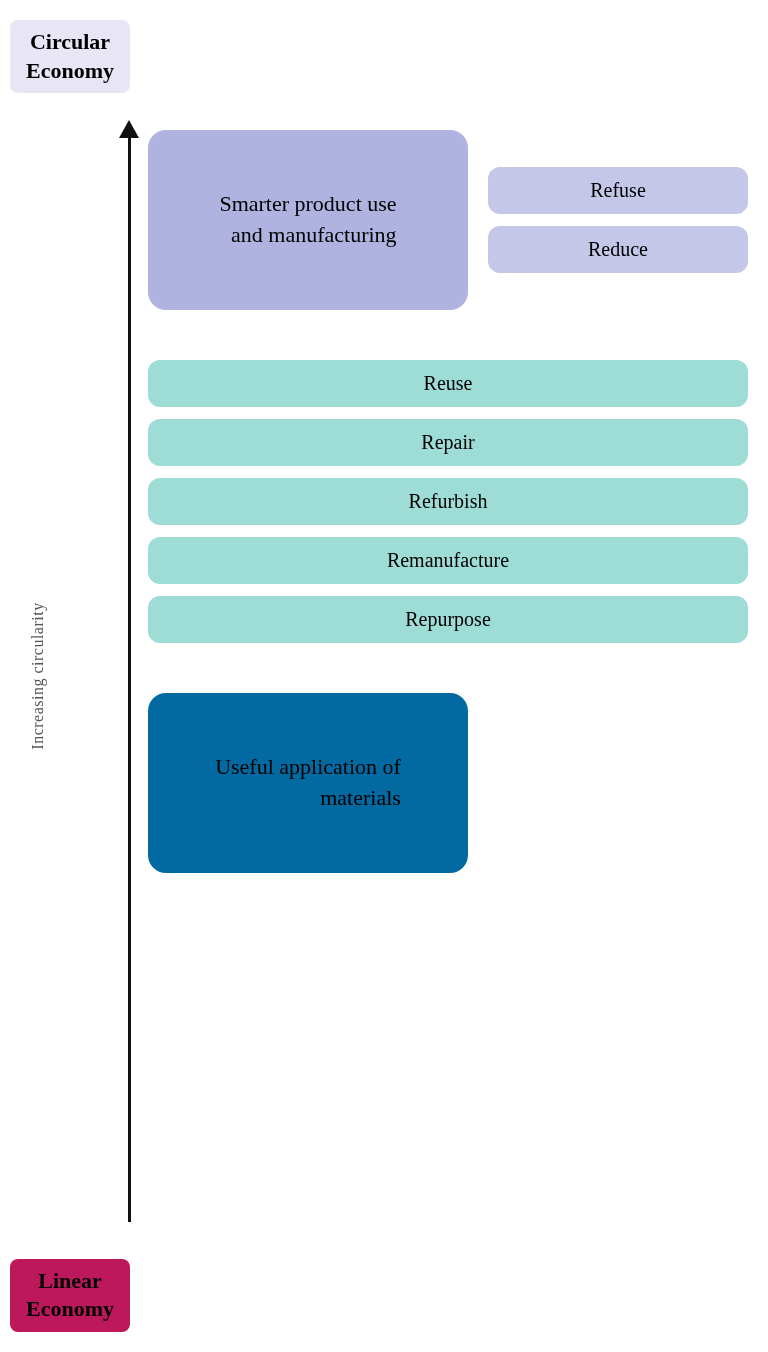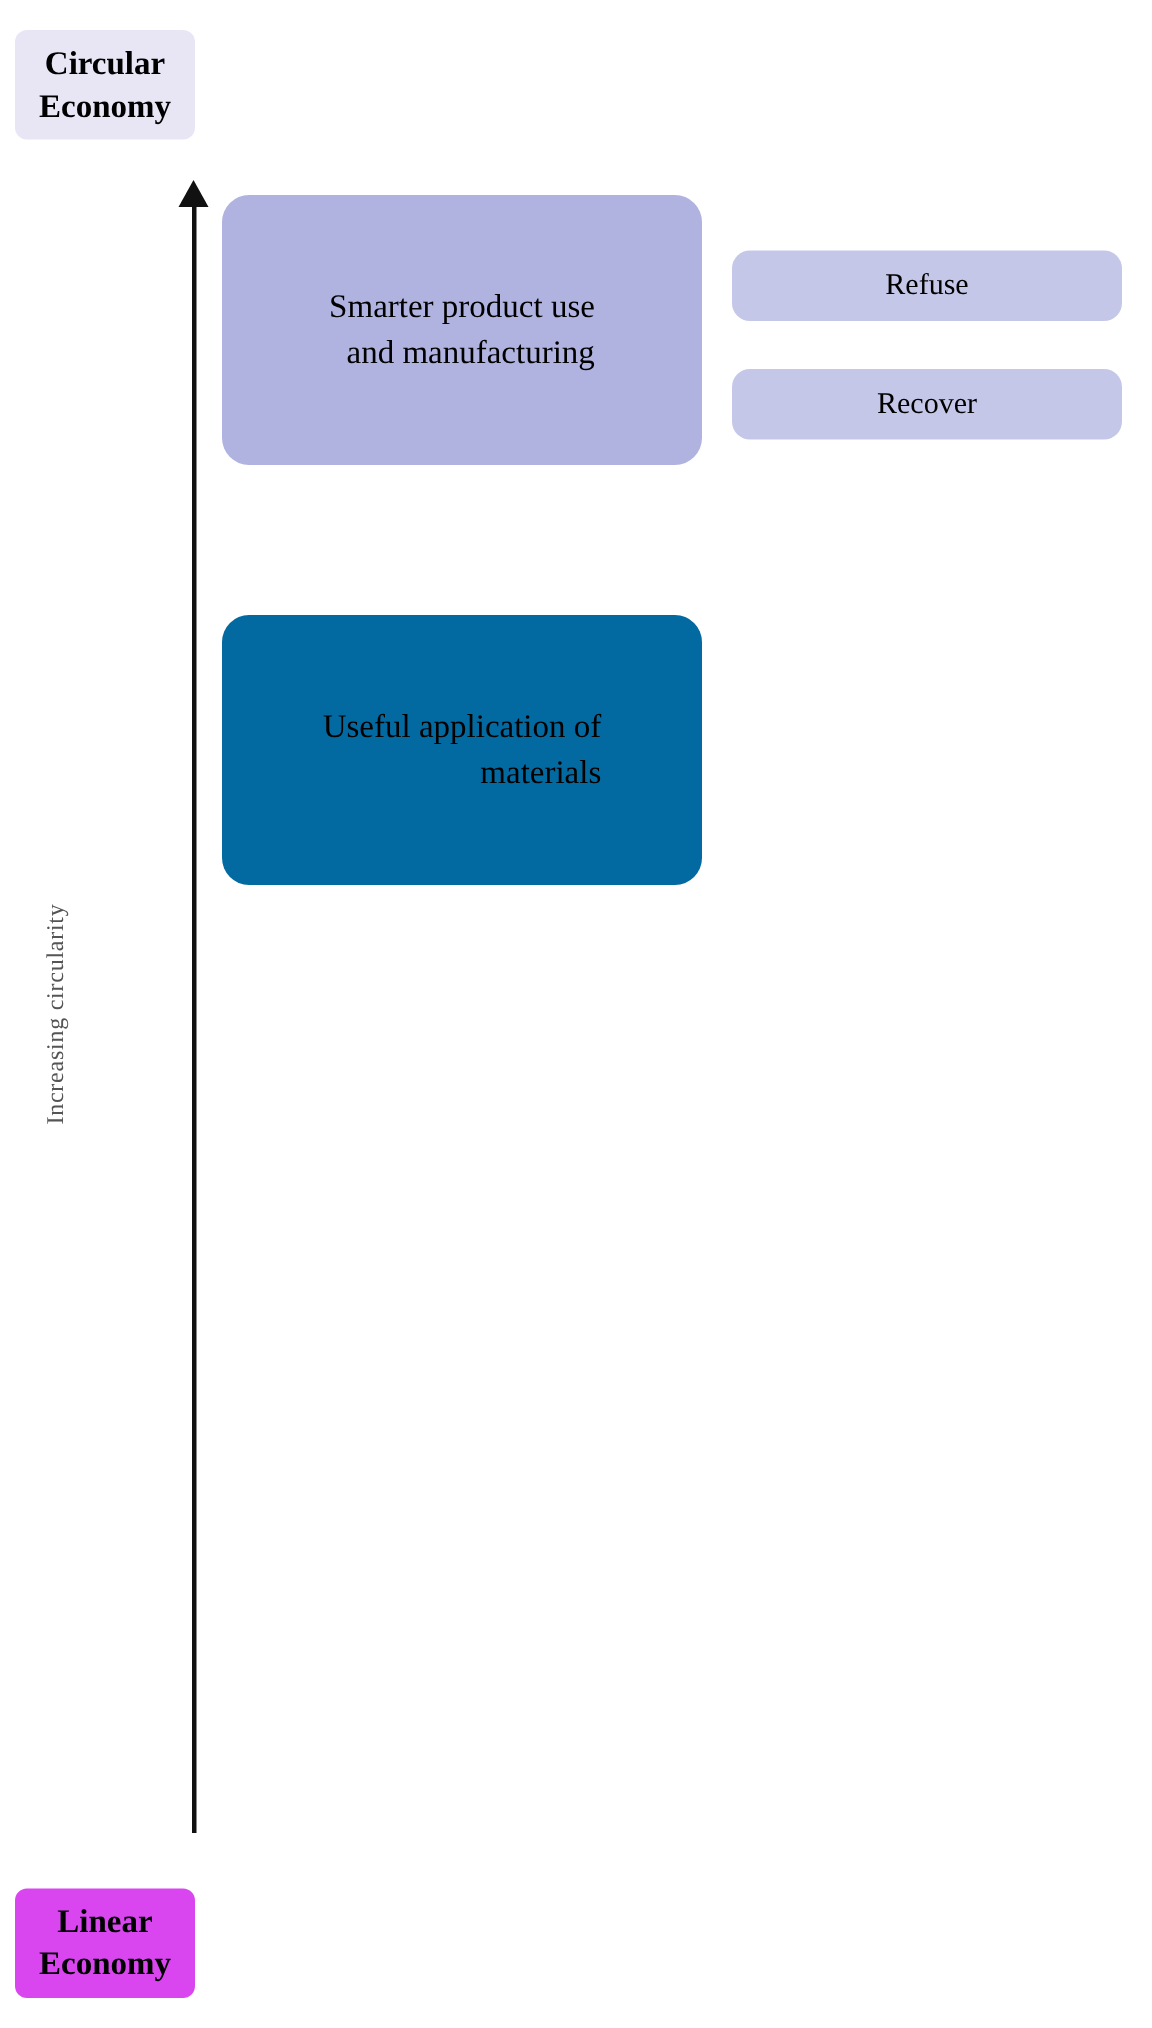--- a/index.html
+++ b/index.html
@@ -82,21 +82,20 @@
       gap: 12px;
       flex: 1;
     }
 
     .tag-pill {
       border-radius: 12px;
       padding: 12px 20px;
       font-size: 20px;
       text-align: center;
       width: 100%;
-      margin-top: 20px;
     }
 
     .tag-pill.purple {
       background: #c5c7e8;
     }
 
     .tag-pill.teal {
       background: #9dddd6;
     }
 
@@ -116,21 +115,21 @@
       font-weight: bold;
       text-align: center;
       line-height: 1.3;
     }
 
     
     .le-label-box {
       position: absolute;
       bottom: 20px;
       left: 10px;
-      background: #d946ef;
+      background: #be185d;
       border-radius: 8px;
       padding: 8px 16px;
       font-size: 22px;
       font-weight: bold;
       text-align: center;
       line-height: 1.3;
     }
   </style>
 </head>
 <body>
@@ -165,25 +164,32 @@
   </div>
 
   <div style="position: absolute; left: 148px; right: 20px; top: 130px;">
 
     <div class="section-row">
       <div class="category-box purple">
         Smarter product use<br>and manufacturing
       </div>
       <div class="tags-column">
         <div class="tag-pill purple">Refuse</div>
-        <div class="tag-pill purple">Recover</div>
+        <div class="tag-pill purple">Reduce</div>
       </div>
     </div>
 
     <div class="section-row">
+      <div class="tags-column">
+        <div class="tag-pill teal">Reuse</div>
+        <div class="tag-pill teal">Repair</div>
+        <div class="tag-pill teal">Refurbish</div>
+        <div class="tag-pill teal">Remanufacture</div>
+        <div class="tag-pill teal">Repurpose</div>
+      </div>
     </div>
 
     <div class="section-row">
       <div class="category-box green">
         Useful application of<br>materials
       </div>
     </div>
 
   </div>
 

